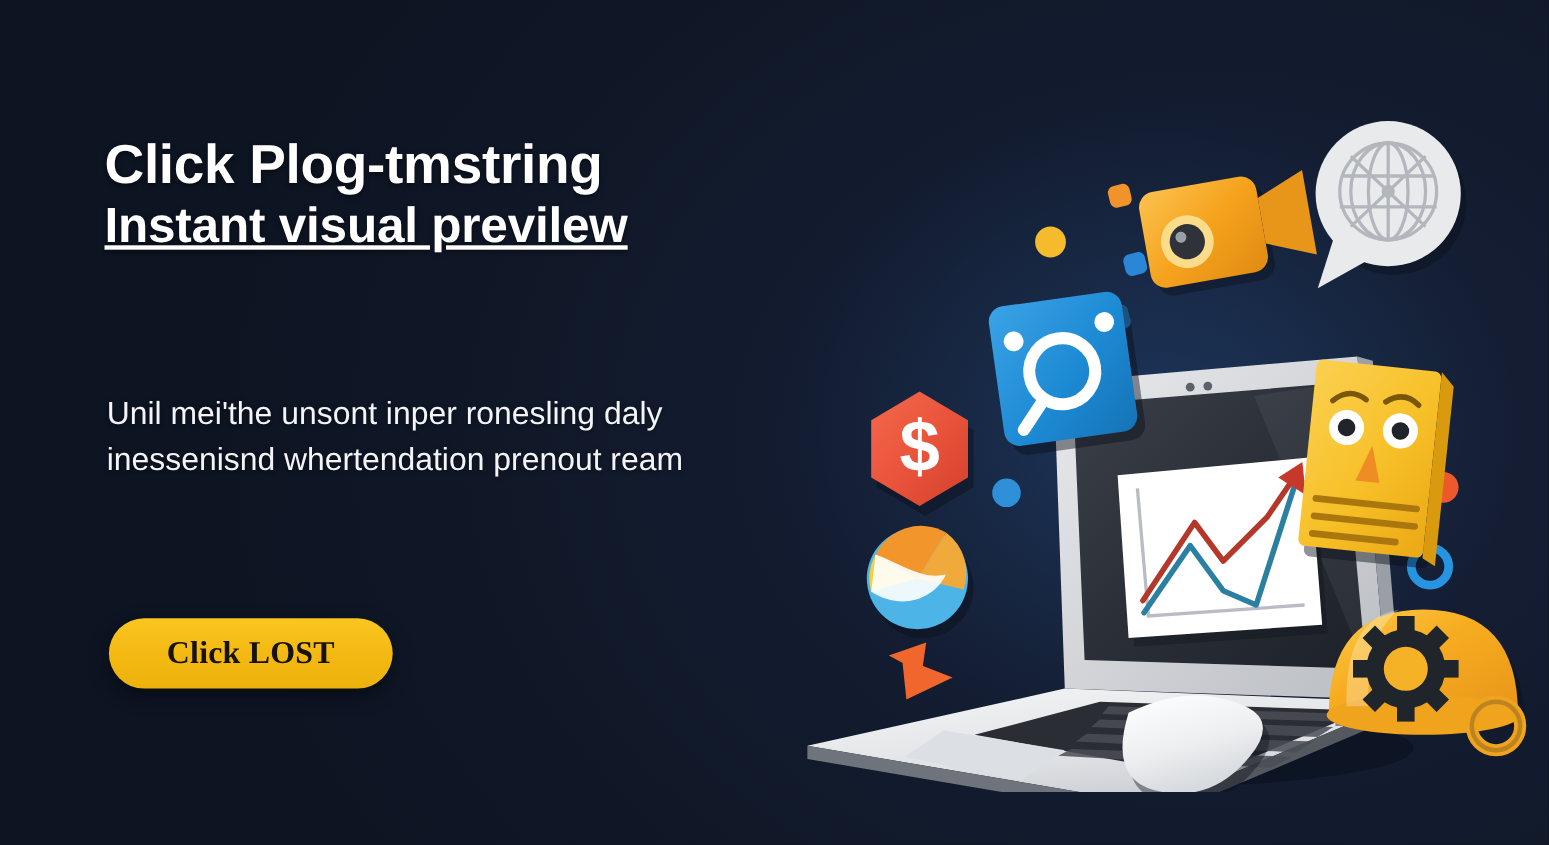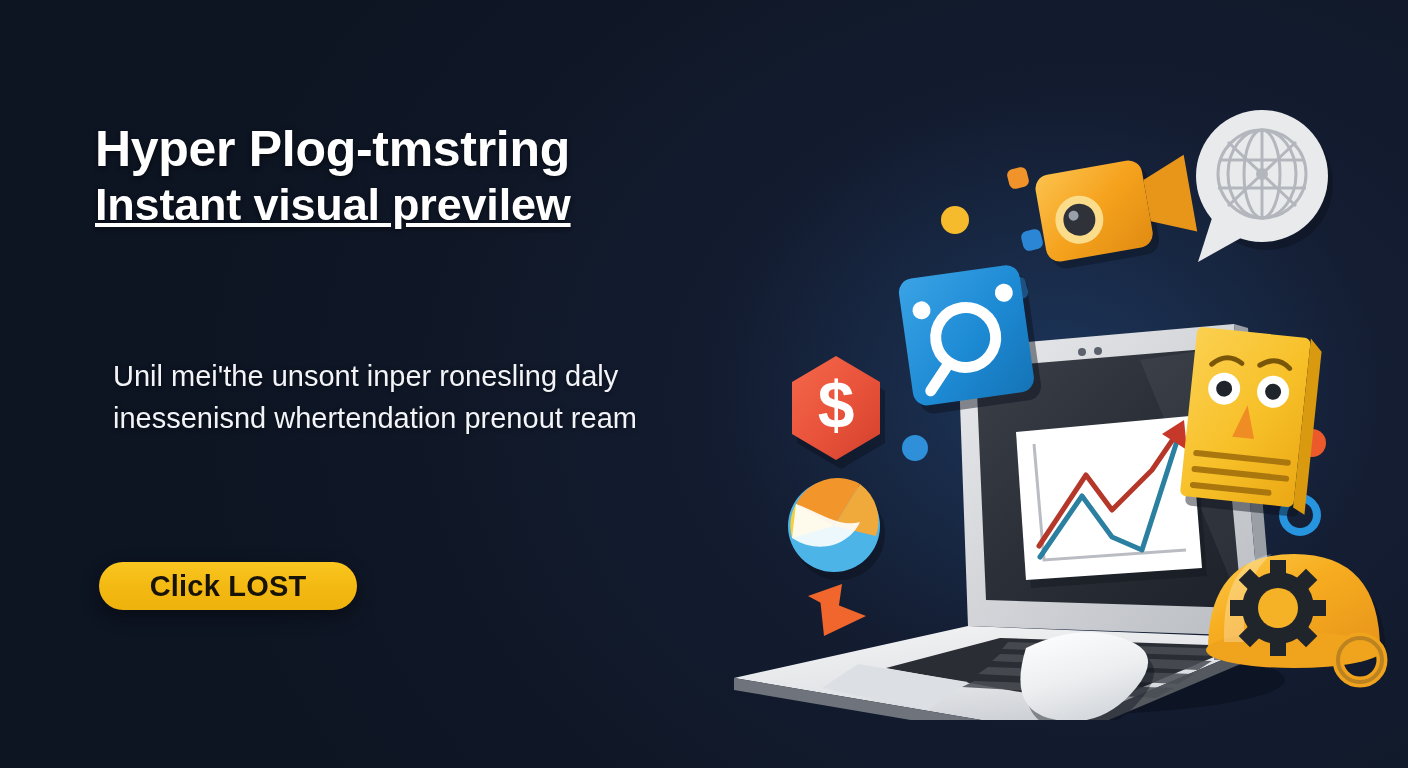--- a/index.html
+++ b/index.html
@@ -44,44 +44,44 @@
   .headline-line.sub {
     font-size: 45px;
     letter-spacing: -0.2px;
     text-decoration: underline;
   }
 
   .subcopy {
     margin: 0;
     position: absolute;
     top: 235px;
-    left: 18px;
+    left: 2px;
     width: 590px;
     color: #f2f4f8;
     font-size: 29px;
     font-weight: 400;
     line-height: 1.45;
     text-shadow: 0 1px 4px rgba(0,0,0,0.5);
   }
 
   .cta-button {
     position: absolute;
     top: 442px;
     left: 4px;
     display: inline-flex;
     align-items: center;
     justify-content: center;
     min-width: 258px;
-    height: 48px;
+    height: 64px;
     padding: 0 34px;
     border: none;
     border-radius: 34px;
     background: linear-gradient(180deg, #f9c61f 0%, #f3b812 55%, #eeb20c 100%);
     color: #171309;
-    font-family: Liberation Sans, sans-serif;
+    font-family: Liberation Serif, serif;
     font-size: 29px;
     font-weight: bold;
     letter-spacing: 0.2px;
     cursor: pointer;
     box-shadow: 0 6px 18px rgba(0,0,0,0.40);
   }
 
   
   .illustration {
     position: absolute;
@@ -93,21 +93,21 @@
   .illustration svg { display: block; width: 100%; height: 100%; }
 </style>
 </head>
 <body>
 
 <div id="banner">
 
   <div class="content-left">
 
     <h1 class="headline">
-      <span class="headline-line">Hyper Plog-tmstring</span>
+      <span class="headline-line">Click Plog-tmstring</span>
       <span class="headline-line sub">Instant visual previlew</span>
     </h1>
 
     <p class="subcopy">Unil mei'the unsont inper ronesling daly inessenisnd whertendation prenout ream</p>
 
     <button class="cta-button">Click LOST</button>
   </div>
 
   <div class="illustration">
     <svg viewBox="0 0 708 660" xmlns="http://www.w3.org/2000/svg">

